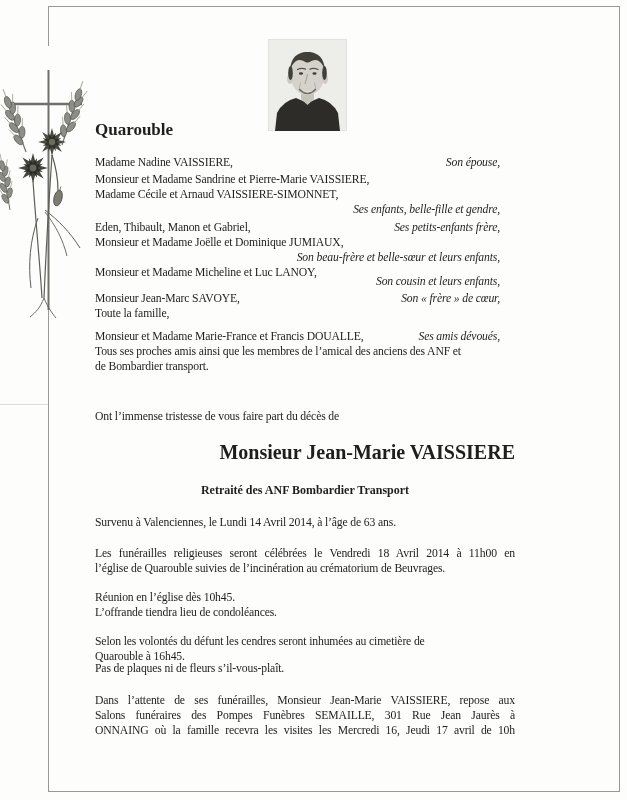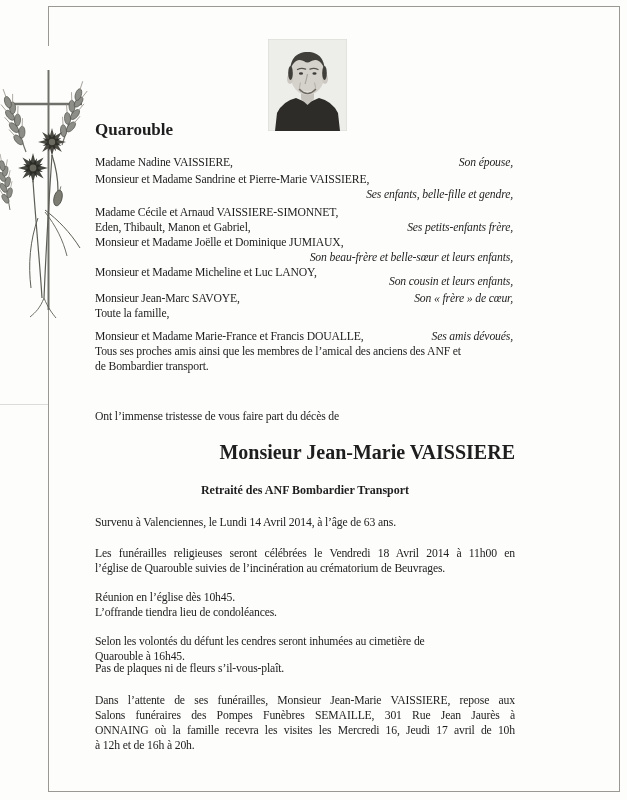--- a/index.html
+++ b/index.html
@@ -27,21 +27,21 @@
   .floral { position:absolute; left:0; top:60px; }
   .photo  { position:absolute; left:268px; top:39px; }
 
   .content {
     position:absolute; left:95px; top:0; width:420px;
     font-size:11.7px; line-height:15px; letter-spacing:-0.15px;
   }
   .loc-title {
     margin-top:122px; font-size:17px; font-weight:bold; line-height:16px; letter-spacing:0;
   }
-  .family { margin-top:17px; margin-right:2px; }
+  .family { margin-top:17px; margin-right:15px; }
   .fam-row { display:flex; justify-content:space-between; min-height:15px; line-height:15px; }
   .fam-name { text-align:left; white-space:nowrap; }
   .fam-rel  { font-style:italic; text-align:right; white-space:nowrap; margin-left:auto; }
   .mb2 { margin-bottom:2px; }
   .mb3 { margin-bottom:3px; }
   .mb8 { margin-bottom:8px; }
   .mtneg { margin-top:-6px; }
 
   .intro   { margin:35px 0 0 0; }
   .title   { margin:16px 0 14px 0; font-size:20px; line-height:25px; font-weight:bold; text-align:right; letter-spacing:0; }
@@ -152,27 +152,27 @@
 
   <div class="family">
     <div class="fam-row mb2">
       <span class="fam-name">Madame Nadine VAISSIERE,</span>
       <span class="fam-rel">Son épouse,</span>
     </div>
     <div class="fam-row">
       <span class="fam-name">Monsieur et Madame Sandrine et Pierre-Marie VAISSIERE,</span>
       <span class="fam-rel"></span>
     </div>
+    <div class="fam-row">
+      <span class="fam-name">Madame Cécile et Arnaud VAISSIERE-SIMONNET,</span>
+      <span class="fam-rel"></span>
+    </div>
     <div class="fam-row mb3">
       <span class="fam-name"></span>
       <span class="fam-rel">Ses enfants, belle-fille et gendre,</span>
-    </div>
-    <div class="fam-row">
-      <span class="fam-name">Madame Cécile et Arnaud VAISSIERE-SIMONNET,</span>
-      <span class="fam-rel"></span>
     </div>
     <div class="fam-row">
       <span class="fam-name">Eden, Thibault, Manon et Gabriel,</span>
       <span class="fam-rel">Ses petits-enfants frère,</span>
     </div>
     <div class="fam-row">
       <span class="fam-name">Monsieur et Madame Joëlle et Dominique JUMIAUX,</span>
       <span class="fam-rel"></span>
     </div>
     <div class="fam-row">
@@ -230,16 +230,15 @@
     <div>Selon les volontés du défunt les cendres seront inhumées au cimetière de</div>
     <div>Quarouble à 16h45.</div>
   </div>
 
   <div class="no-flowers">Pas de plaques ni de fleurs s’il-vous-plaît.</div>
 
   <div class="p17">
     <div class="jline">Dans l’attente de ses funérailles, Monsieur Jean-Marie VAISSIERE, repose aux</div>
     <div class="jline">Salons funéraires des Pompes Funèbres SEMAILLE, 301 Rue Jean Jaurès à</div>
     <div class="jline">ONNAING où la famille recevra les visites les Mercredi 16, Jeudi 17 avril de 10h</div>
-    <div>à 12h et de 16h à 20h.</div>
   </div>
 
 </div>
 
 </body></html>

